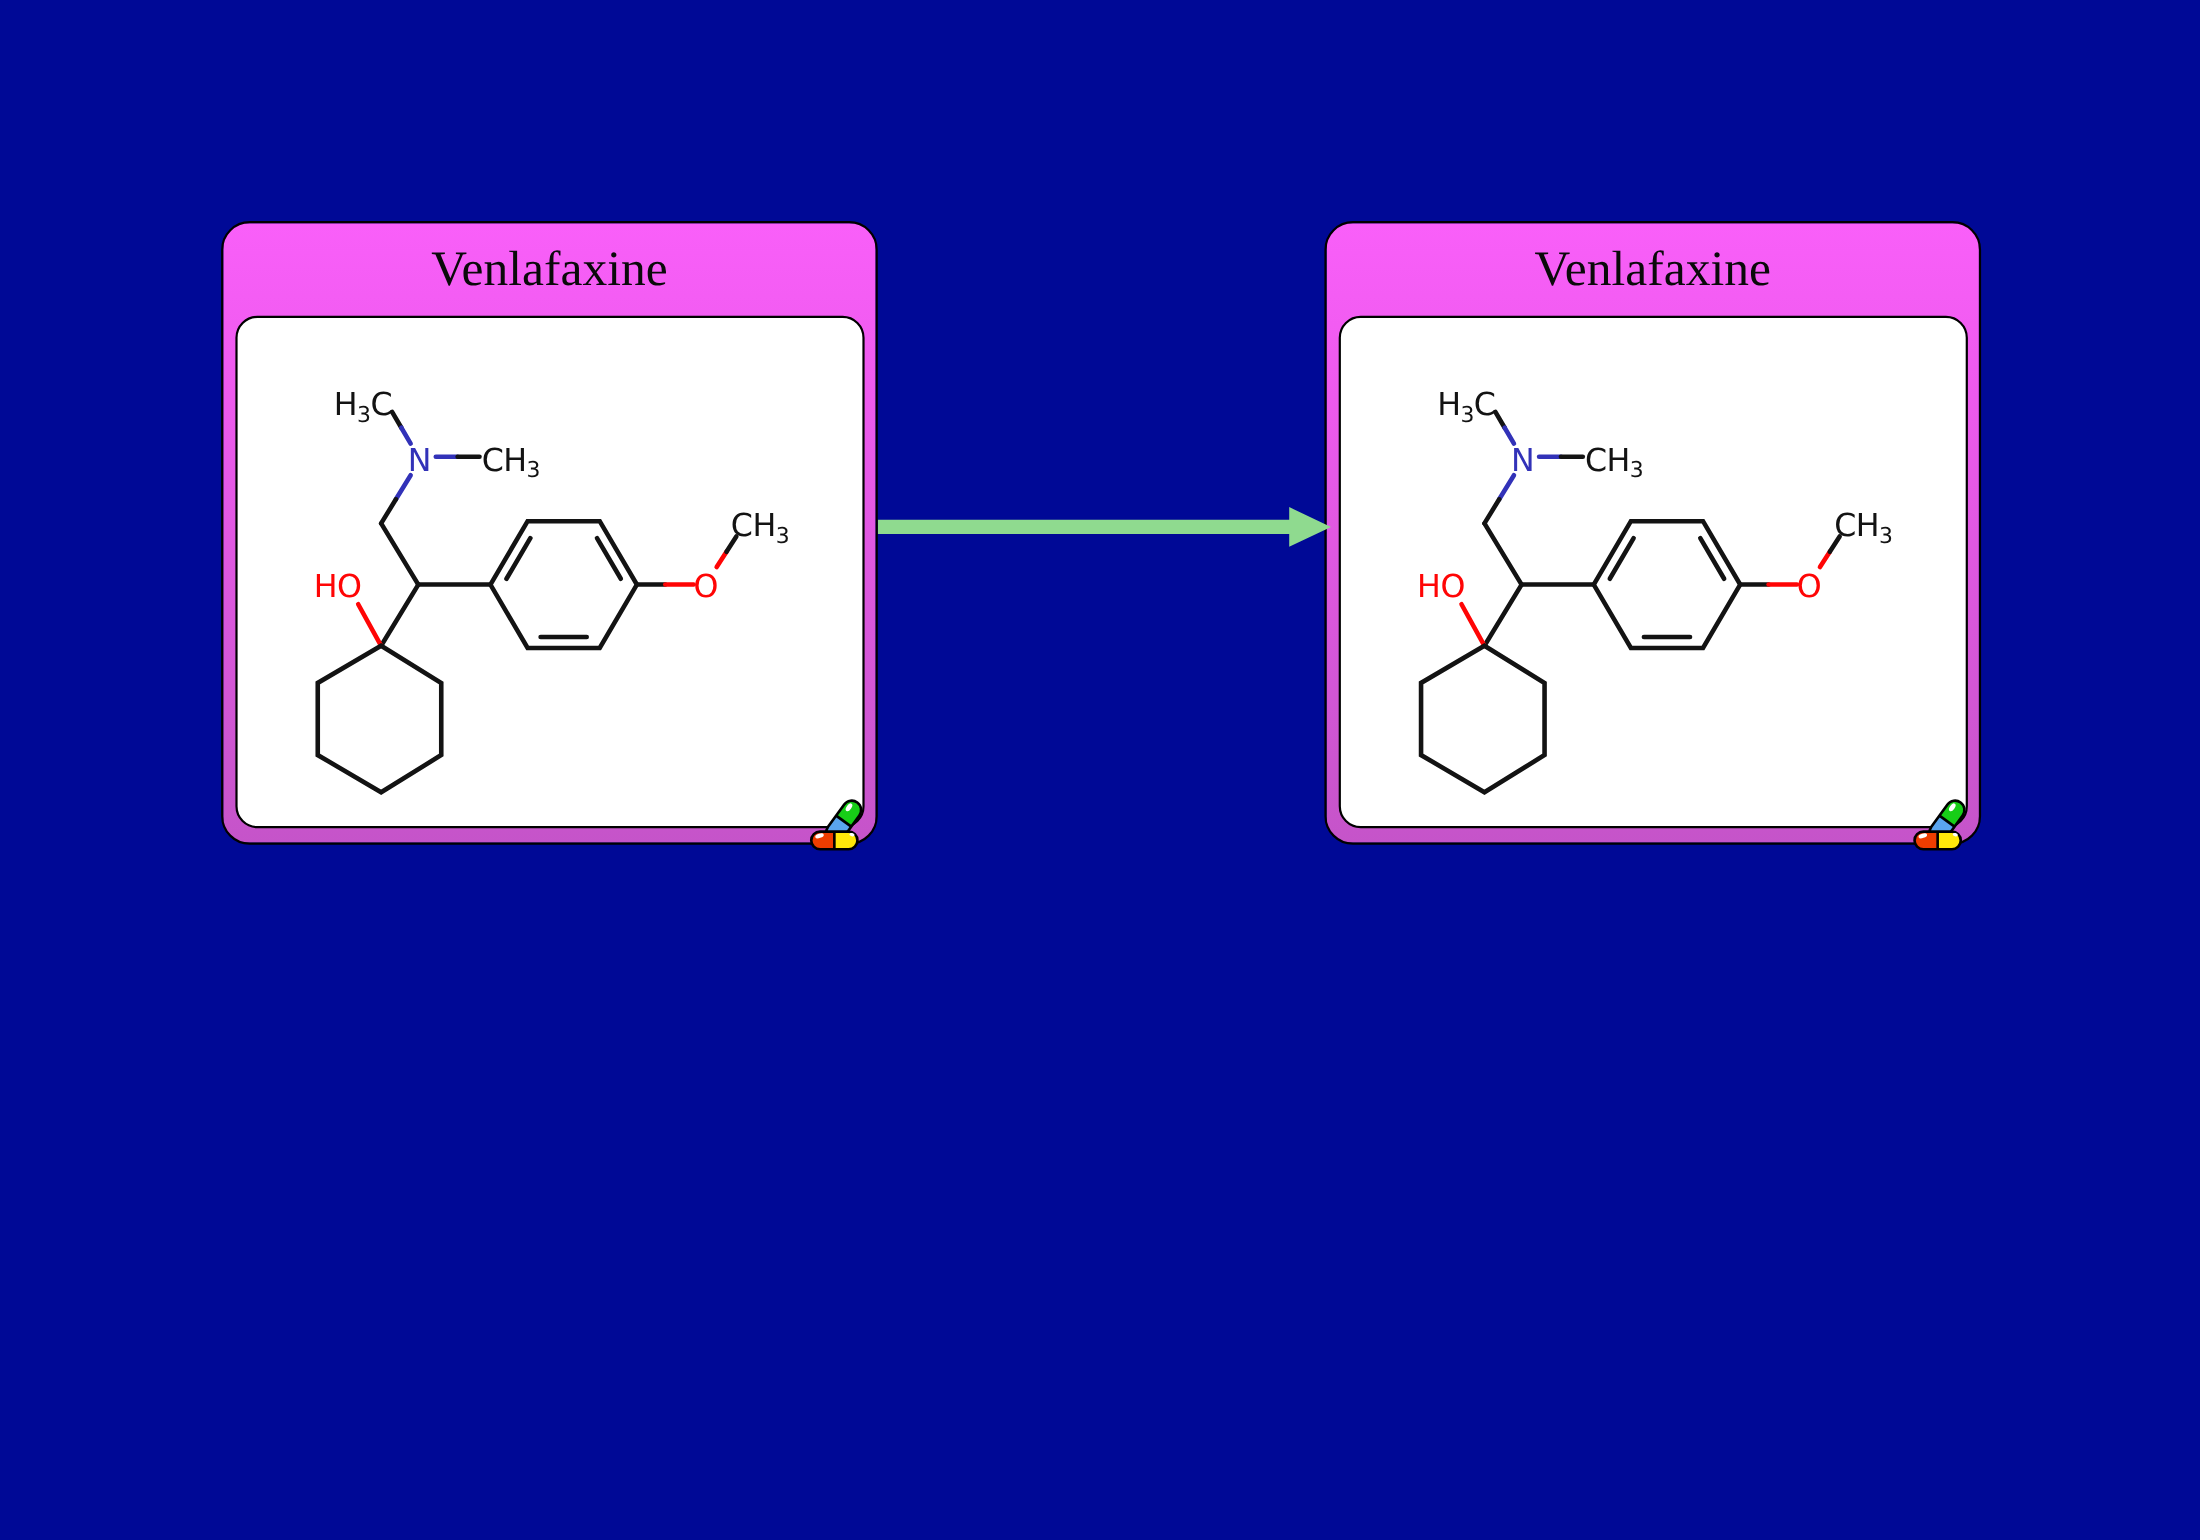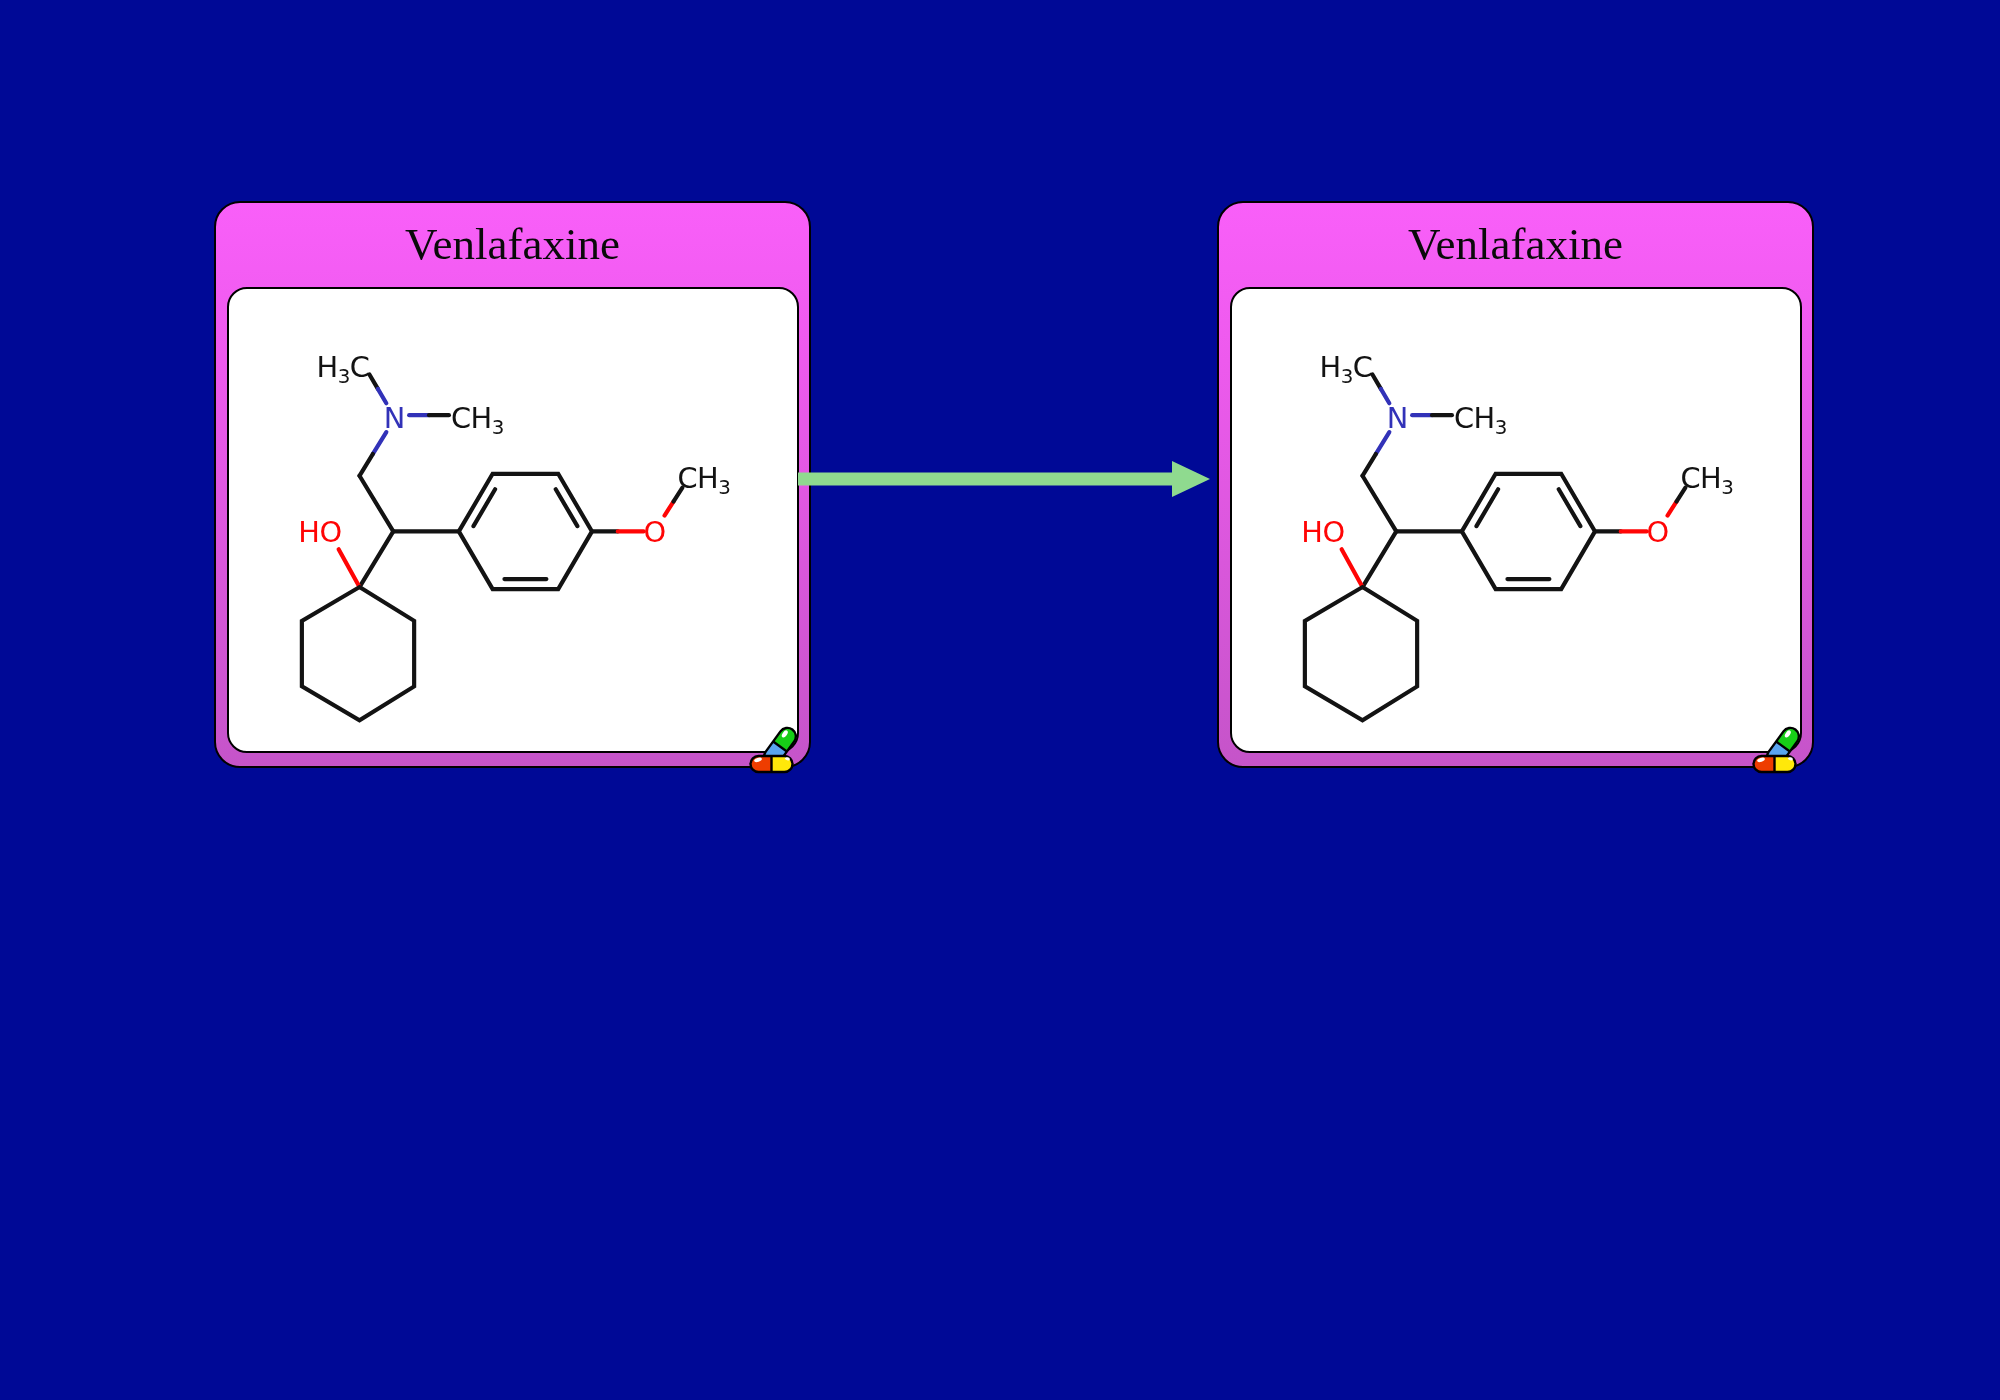--- a/index.html
+++ b/index.html
@@ -15,21 +15,20 @@
     top: 201px;
     width: 597px; height: 567px;
     box-sizing: border-box;
     background: linear-gradient(180deg,
       var(--card-frame-top, #F95FF9) 0%,
       var(--card-frame-mid, #ED5AED) 28%,
       var(--card-frame-bottom, #C554C9) 100%);
     border: 2.5px solid var(--card-border, #000);
     border-radius: 26px;
     z-index: 1;
-    margin-left: 13px;
   }
   #card-0 { left: 201px; }
   #card-1 { left: 1204px; }
   .card-header {
     position: absolute;
     left: 0; top: 0; right: 0; height: 82px;
     display: flex; align-items: center; justify-content: center;
   }
   .card-title {
     font-family: "Liberation Serif", "DejaVu Serif", serif;

